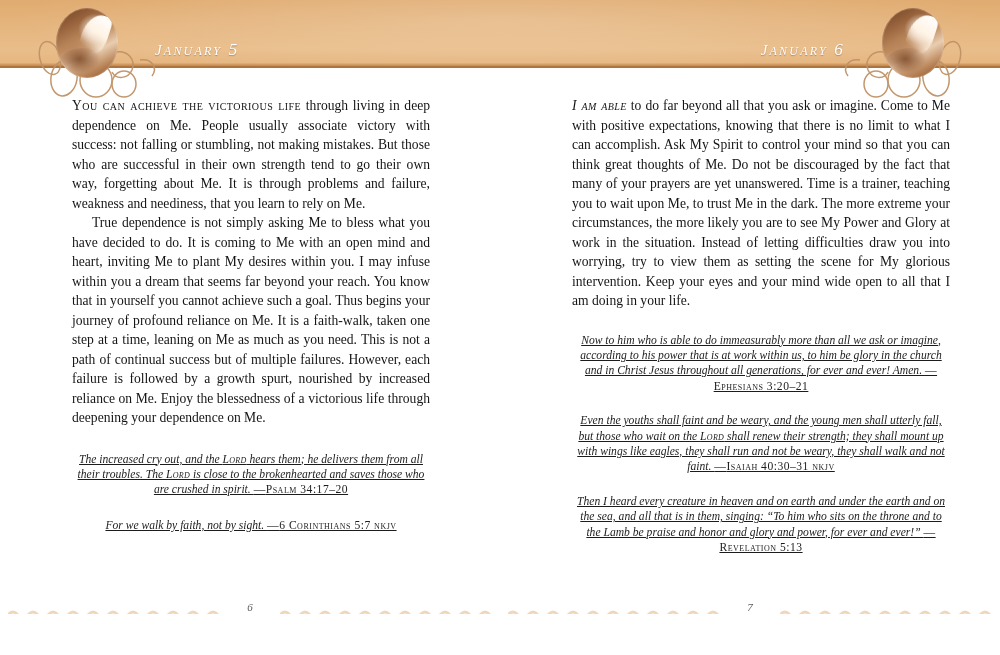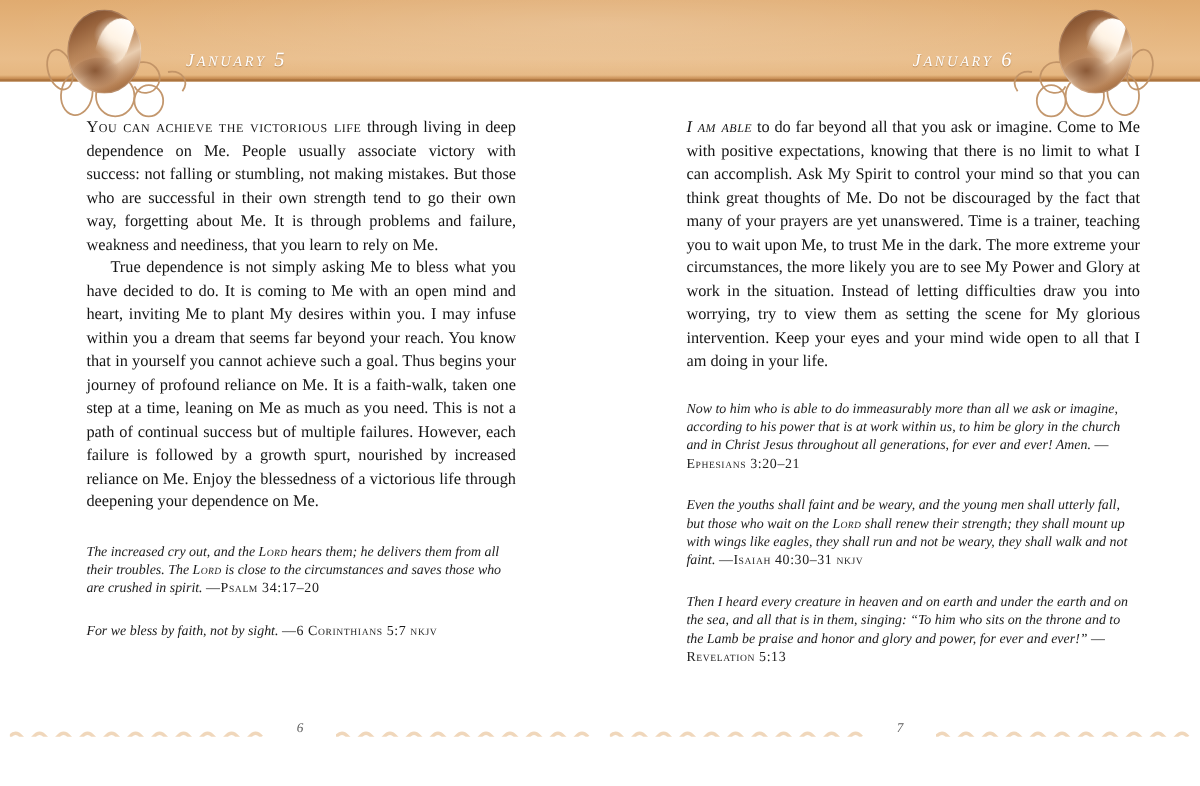--- a/index.html
+++ b/index.html
@@ -154,21 +154,23 @@
     font-variant: small-caps;
     letter-spacing: .45px;
   }
   .emph { }
 
   
   .scripture {
     font-style: italic;
     font-size: 11.6px;
     line-height: 15.4px;
+    text-align: center;
     color: #1c1c1c;
+    text-decoration: underline;
   }
   .page.left  .scripture-wrap { margin-top: 24px; }
   .page.right .scripture-wrap { margin-top: 22px; }
   .scripture + .scripture { margin-top: 17px; }
   .page.right .scripture + .scripture { margin-top: 19px; }
 
   .scripture .ref {
     font-style: normal;
     font-variant: small-caps;
     letter-spacing: .5px;
@@ -251,23 +253,23 @@
 
 <div class="page left">
   <div class="col">
 
     <p class="body-text"><span class="leadin">You can achieve the victorious life</span><span> through living in deep dependence on Me. People usually associate victory with success: not falling or stumbling, not making mistakes. But those who are successful in their own strength tend to go their own way, forgetting about Me. It is through problems and failure, weakness and neediness, that you learn to rely on Me.</span></p>
 
     <p class="body-text"><span>True dependence is not simply asking Me to bless what you have decided to do. It is coming to Me with an open mind and heart, inviting Me to plant My desires within you. I may infuse within you a dream that seems far beyond your reach. You know that in yourself you cannot achieve such a goal. Thus begins your journey of profound reliance on Me. It is a faith-walk, taken one step at a time, leaning on Me as much as you need. This is not a path of continual success but of multiple failures. However, each failure is followed by a growth spurt, nourished by increased reliance on Me. Enjoy the blessedness of a victorious life through deepening your dependence on Me.</span></p>
 
     <div class="scripture-wrap">
 
-      <div class="scripture"><span>The increased cry out, and the </span><span class="sc">Lord</span><span> hears them; he delivers them from all their troubles. The </span><span class="sc">Lord</span><span> is close to the circumstances and saves those who are crushed in spirit. </span><span class="ref">—</span><span class="ref">Psalm 34:17–20</span></div>
-
-      <div class="scripture sc-left-2"><span>For we bless by faith, not by sight. </span><span class="ref">—</span><span class="ref">6 Corinthians 5:7 nkjv</span></div>
+      <div class="scripture"><span>The increased cry out, and the </span><span class="sc">Lord</span><span> hears them; he delivers them from all their troubles. The </span><span class="sc">Lord</span><span> is close to the brokenhearted and saves those who are crushed in spirit. </span><span class="ref">—</span><span class="ref">Psalm 34:17–20</span></div>
+
+      <div class="scripture sc-left-2"><span>For we walk by faith, not by sight. </span><span class="ref">—</span><span class="ref">6 Corinthians 5:7 nkjv</span></div>
 
     </div>
   </div>
 
   <div class="footer">
     <div class="rule a">
       <svg width="212" height="10" viewBox="0 0 212 10" preserveAspectRatio="none">
         <path d="M0 7 Q5 1 10 7 T20 7 T30 7 T40 7 T50 7 T60 7 T70 7 T80 7 T90 7 T100 7 T110 7 T120 7 T130 7 T140 7 T150 7 T160 7 T170 7 T180 7 T190 7 T200 7 T210 7" fill="none" stroke="#f0d7bb" stroke-width="3"></path>
       </svg>
     </div>

